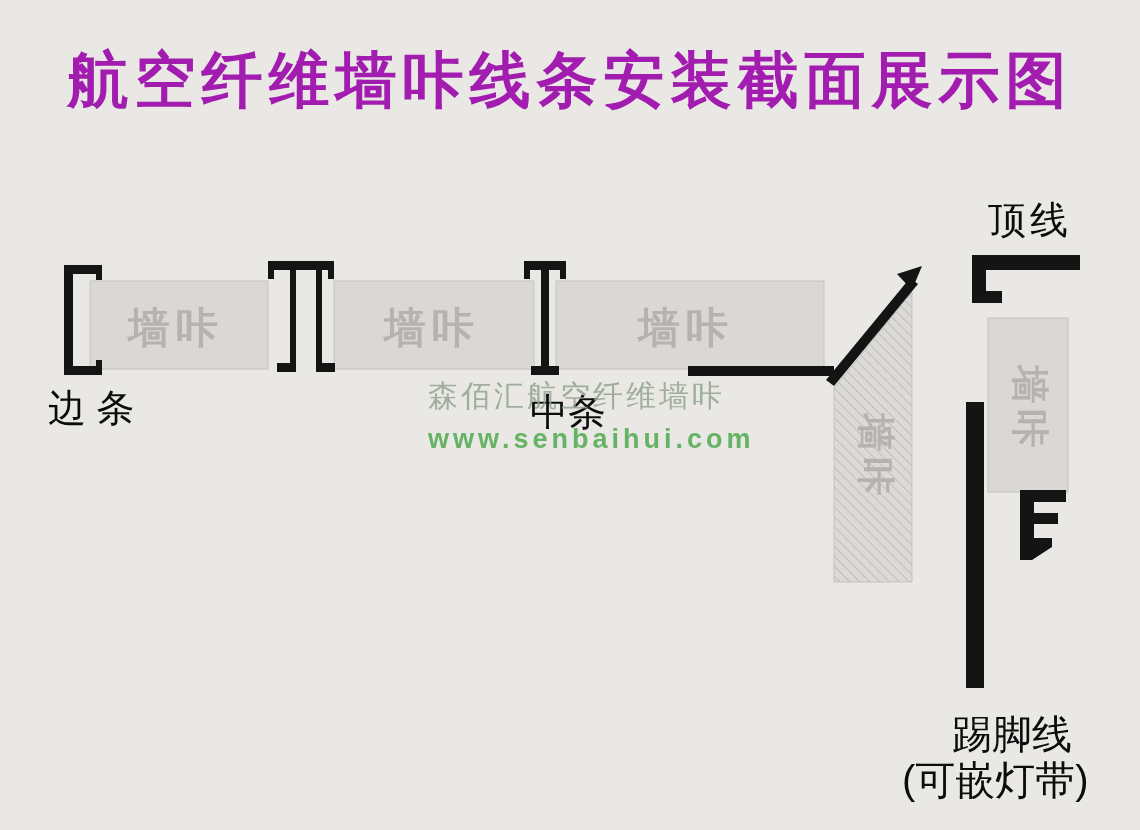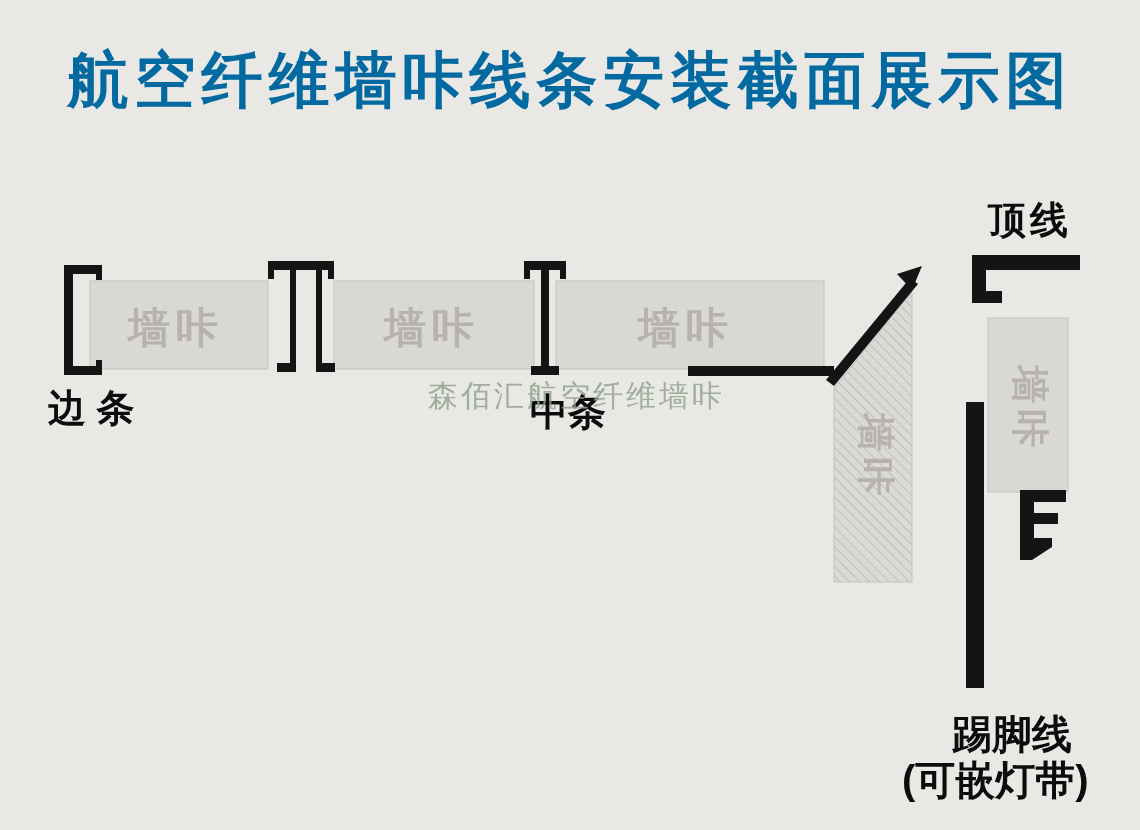--- a/index.html
+++ b/index.html
@@ -4,25 +4,25 @@
 <style>
   html,body{margin:0;padding:0;}
   body{font-family:"Liberation Sans","DejaVu Sans",sans-serif;}
   .stage{
     position:relative;width:1140px;height:830px;
     background:#e9e8e5;overflow:hidden;
   }
   .title{
     position:absolute;top:40px;left:0;width:100%;
     text-align:center;font-size:61px;font-weight:800;
-    color:#0369a1;letter-spacing:6px;margin:0;white-space:nowrap;
+    color:#a21caf;letter-spacing:6px;margin:0;white-space:nowrap;
   }
   svg.draw{position:absolute;top:0;left:0;}
   .lbl{
-    position:absolute;font-size:38px;font-weight:700;
+    position:absolute;font-size:38px;font-weight:400;
     color:#0c0c0c;white-space:nowrap;line-height:1.1;
   }
   .panel-wm{
     position:absolute;font-size:42px;font-weight:700;
     color:#b6b3af;letter-spacing:6px;white-space:nowrap;
   }
   .panel-wm.vert{transform:rotate(90deg);transform-origin:center center;font-size:38px;}
   .wm-brand{
     position:absolute;left:428px;top:376px;
     font-size:30px;font-weight:400;color:#94a490;
@@ -96,14 +96,15 @@
   <div class="panel-wm vert" style="left:830px;top:432px;width:90px;text-align:center;">墙咔</div>
   <div class="panel-wm vert" style="left:984px;top:384px;width:90px;text-align:center;">墙咔</div>
 
   <div class="lbl" style="left:48px;top:388px;">边 条</div>
   <div class="lbl" style="left:530px;top:392px;text-align:center;">中条</div>
   <div class="lbl" style="left:988px;top:200px;letter-spacing:4px;">顶线</div>
   <div class="lbl" style="left:952px;top:712px;font-size:40px;">踢脚线</div>
   <div class="lbl" style="left:902px;top:758px;font-size:40px;">(可嵌灯带)</div>
 
   <div class="wm-brand">森佰汇航空纤维墙咔</div>
+  <div class="wm-url">www.senbaihui.com</div>
 
 </div>
 
 </body></html>

